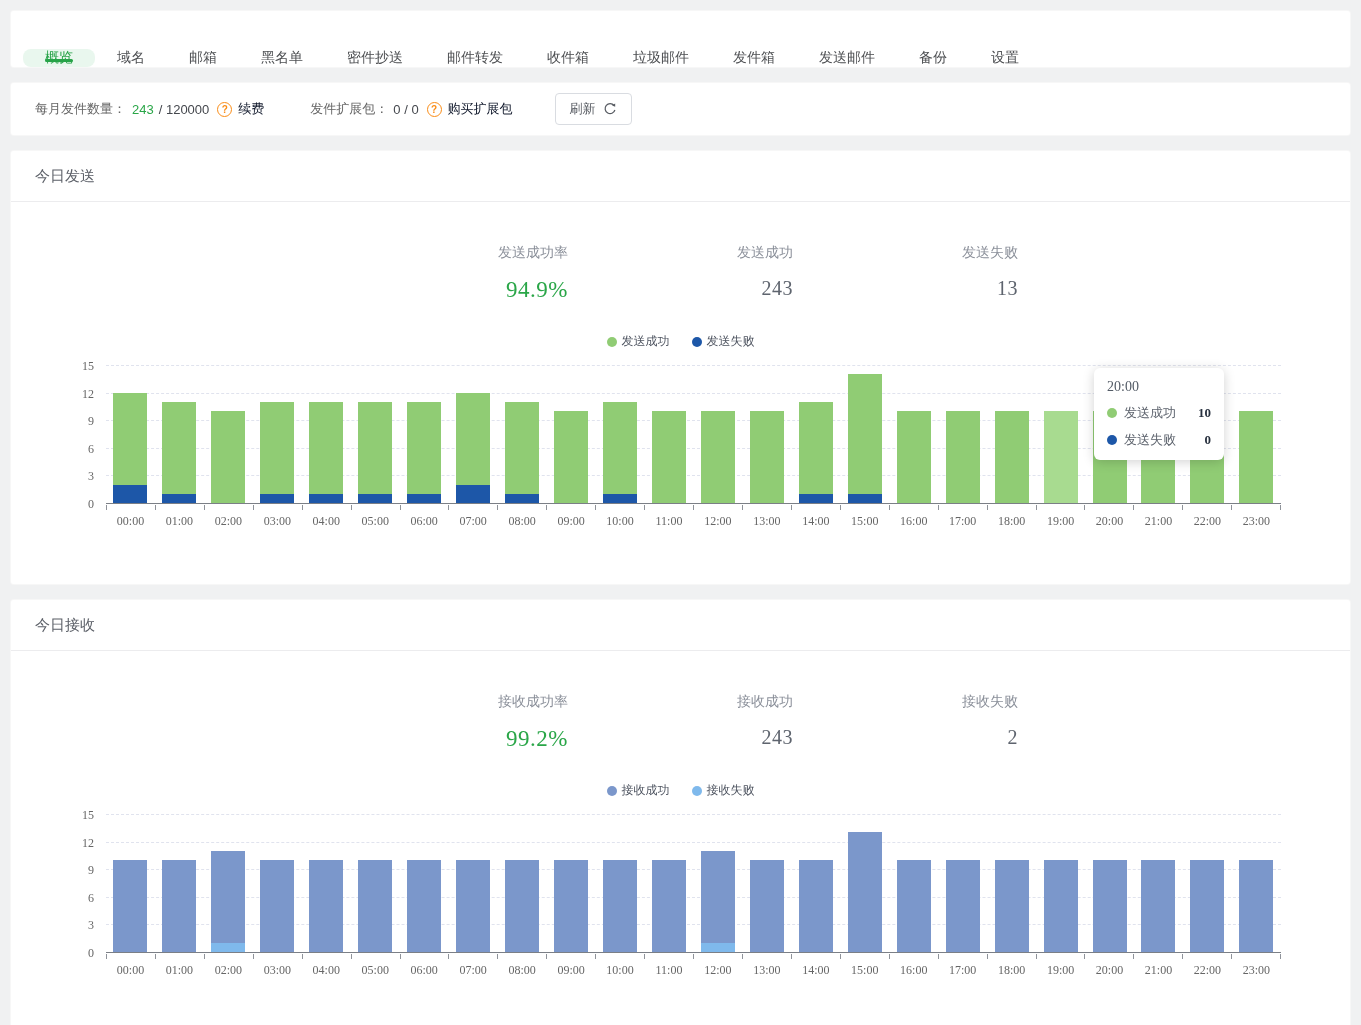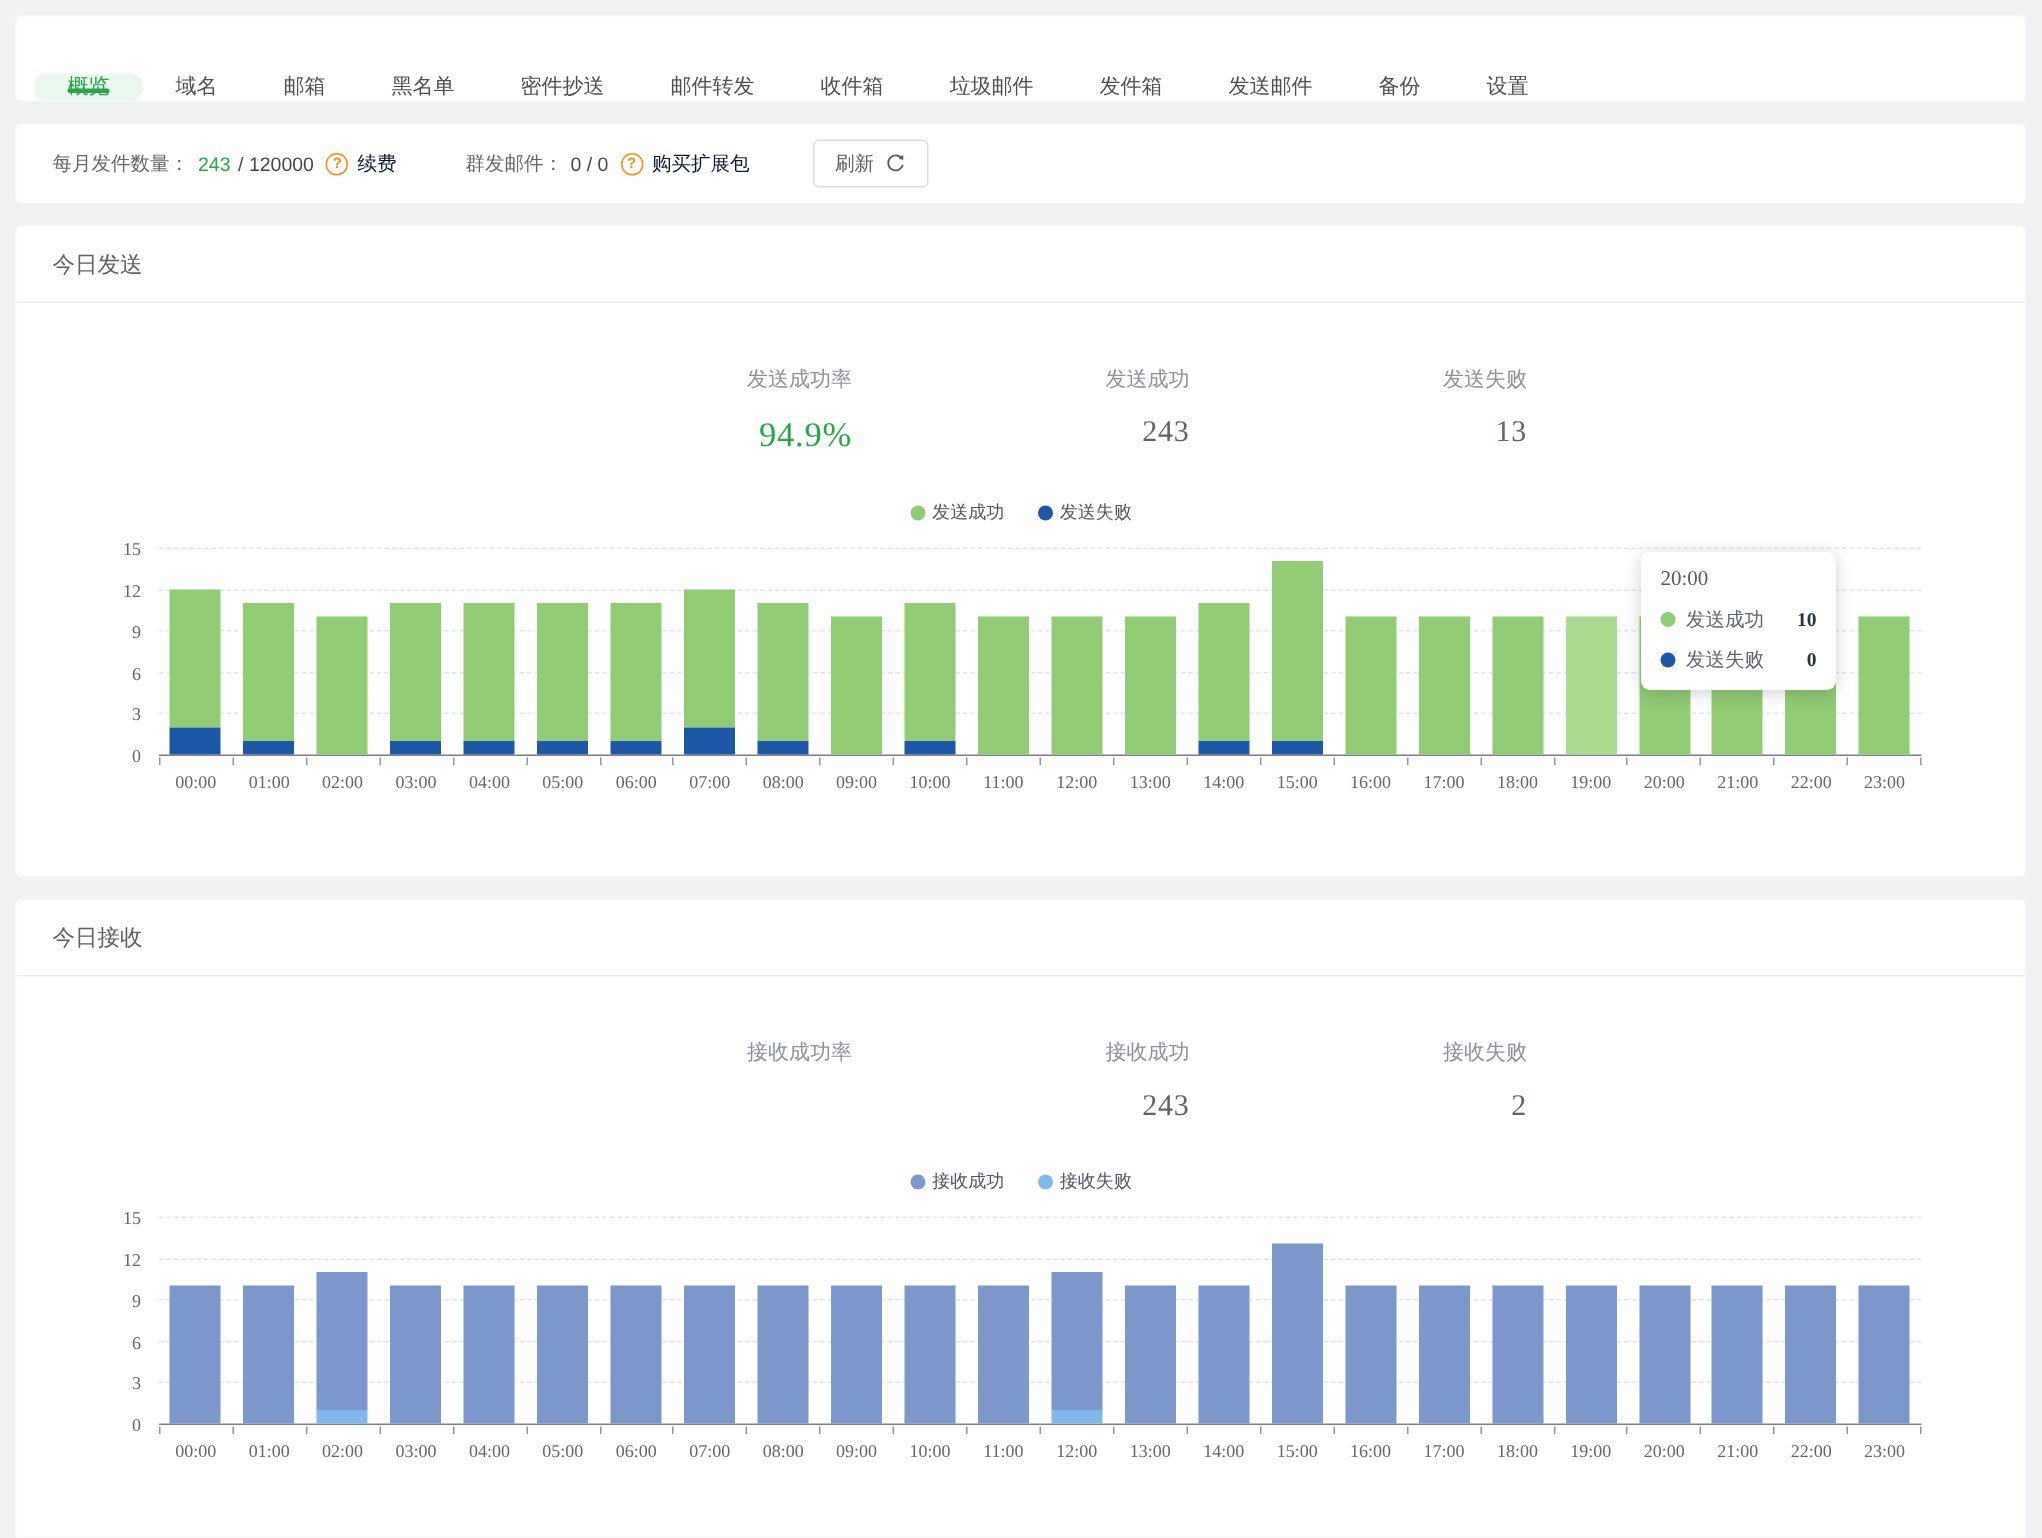--- a/index.html
+++ b/index.html
@@ -125,21 +125,21 @@
       </div>
     </div>
 </div>
 
 <div class="quota card">
   <span>每月发件数量：</span>
   <span class="q-used">243</span>
   <span class="q-dark">/ 120000</span>
   <span class="help">?</span>
   <a class="green-link">续费</a>
-  <span class="pack-label">群发邮件：</span>
+  <span class="pack-label">发件扩展包：</span>
   <span class="q-dark">0 / 0</span>
   <span class="help">?</span>
   <a class="green-link">购买扩展包</a>
   <button class="refresh-btn">
     <span>刷新</span>
     <svg width="14" height="14" viewBox="0 0 16 16">
       <path d="M13.6 9.2 A5.7 5.7 0 1 1 12.6 4" fill="none" stroke="#565a61" stroke-width="1.4"></path>
       <path d="M13.9 1.6 L13.9 5.4 L10.4 4.1 Z" fill="#565a61"></path>
     </svg>
   </button>
@@ -342,20 +342,21 @@
   </div>
 </div>
 
 <div class="panel card">
   <div class="panel-header">
     <span>今日接收</span>
   </div>
   <div class="stats-row" id="receive-stats">
       <div class="stat">
         <div class="stat-label">接收成功率</div>
+        <div class="stat-value accent">99.2%</div>
       </div>
       <div class="stat">
         <div class="stat-label">接收成功</div>
         <div class="stat-value">243</div>
       </div>
       <div class="stat">
         <div class="stat-label">接收失败</div>
         <div class="stat-value">2</div>
       </div>
     </div>

